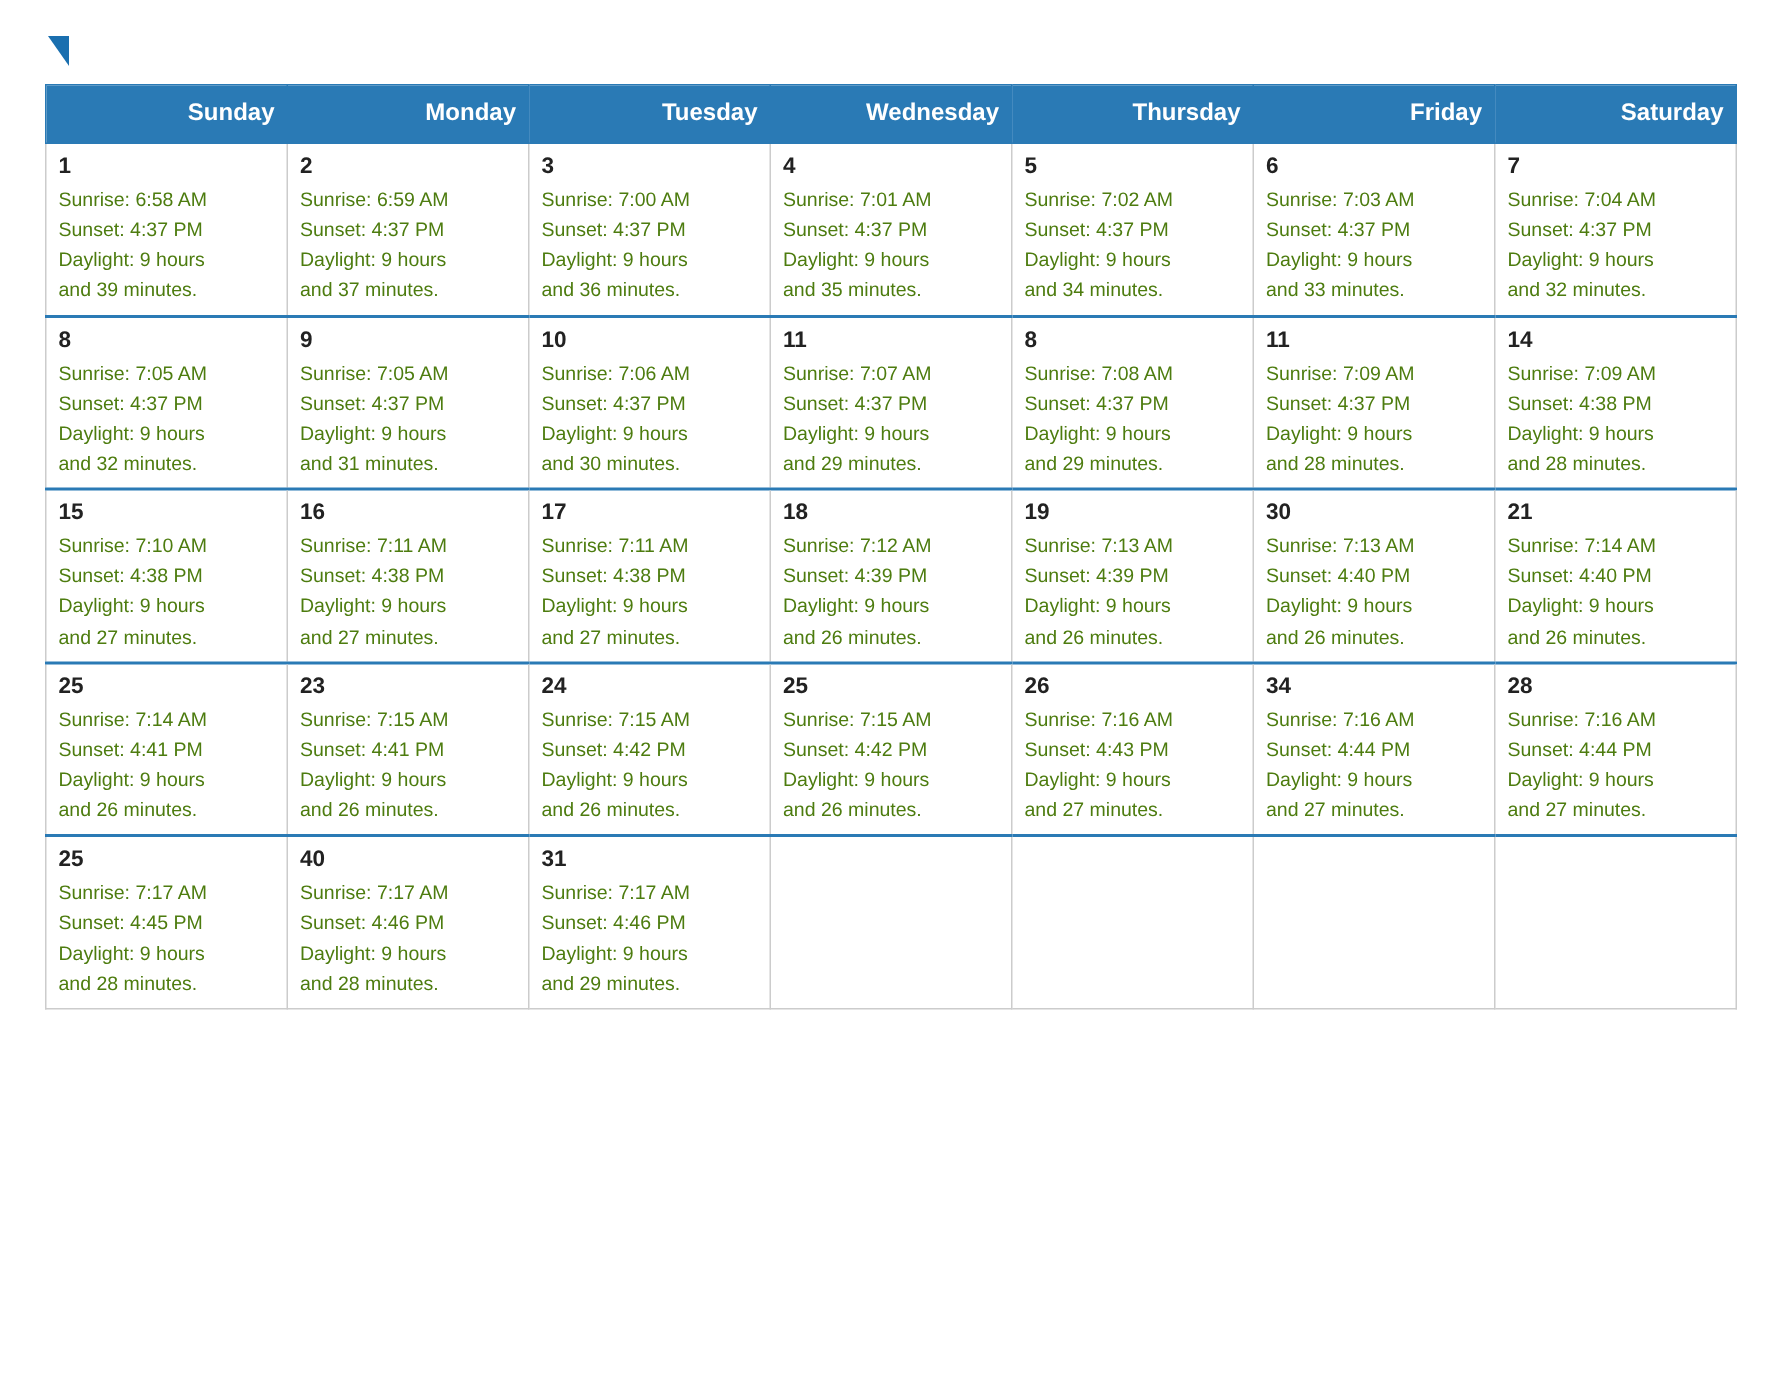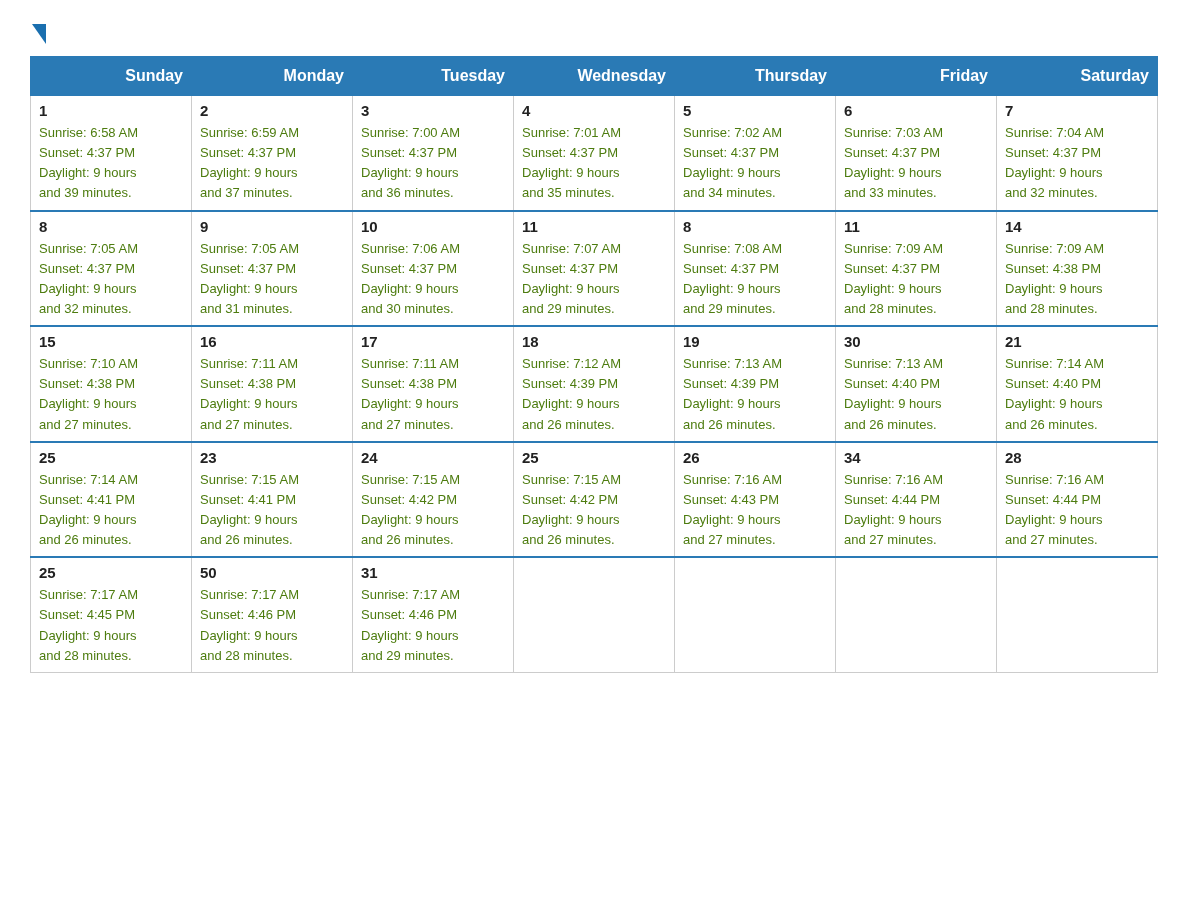--- a/index.html
+++ b/index.html
@@ -393,21 +393,21 @@
         <td>
         <span class="day-num">25</span>
         <div class="day-info">
           Sunrise: 7:17 AM<br>
           Sunset: 4:45 PM<br>
           Daylight: 9 hours<br>
           and 28 minutes.
         </div>
       </td>
         <td>
-        <span class="day-num">50</span>
+        <span class="day-num">40</span>
         <div class="day-info">
           Sunrise: 7:17 AM<br>
           Sunset: 4:46 PM<br>
           Daylight: 9 hours<br>
           and 28 minutes.
         </div>
       </td>
         <td>
         <span class="day-num">31</span>
         <div class="day-info">

